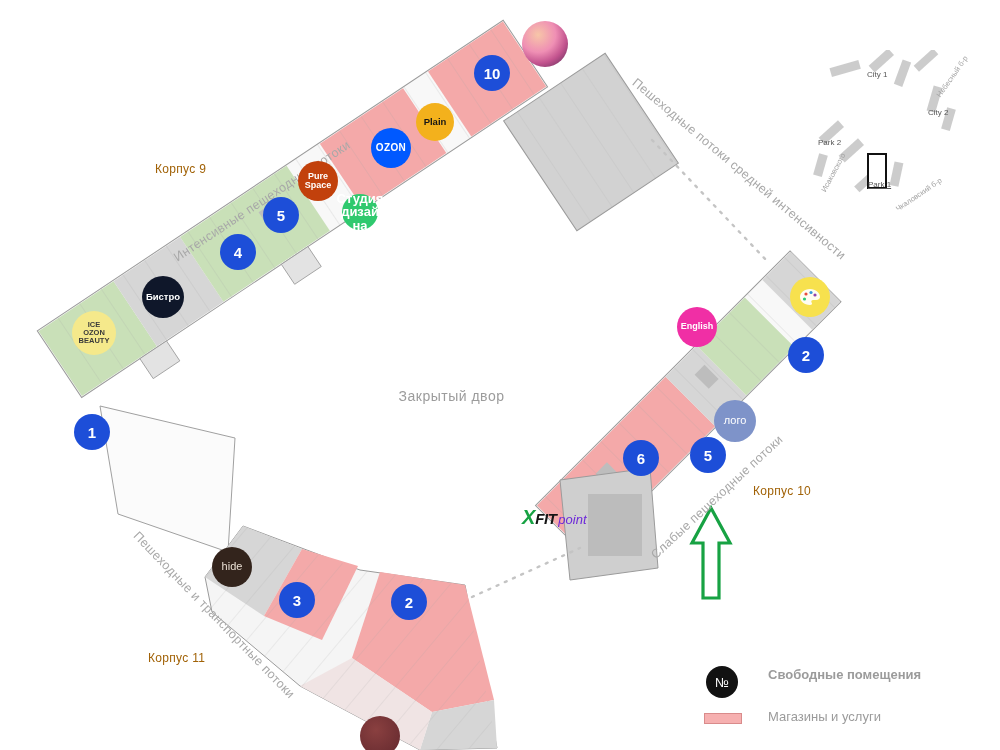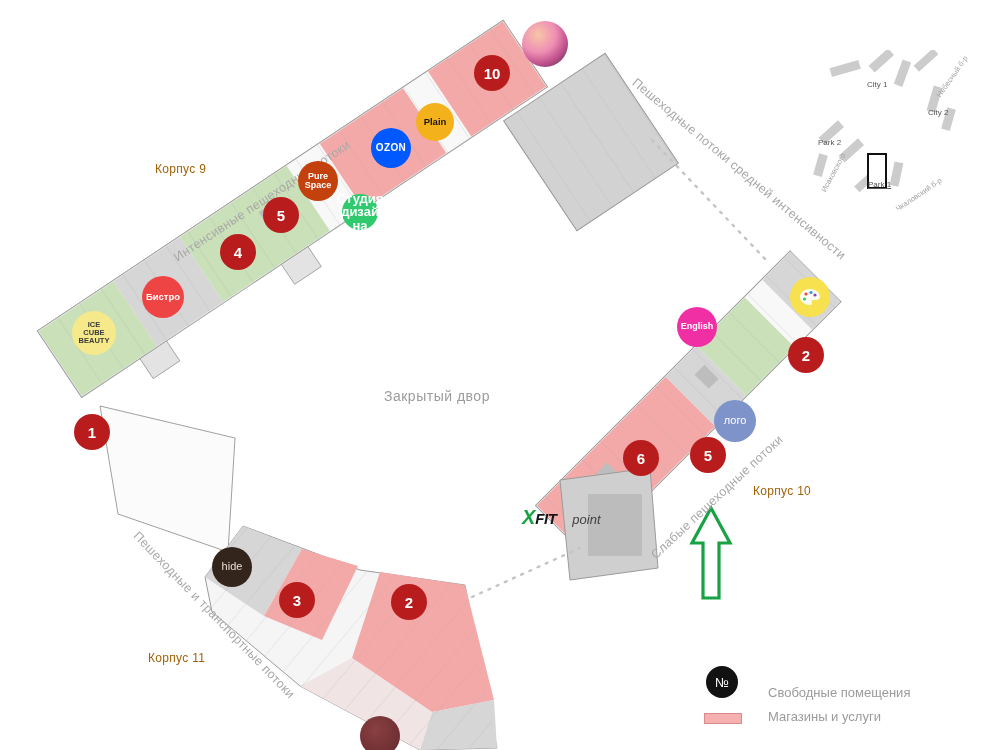--- a/index.html
+++ b/index.html
@@ -2,50 +2,50 @@
 <html><head>
 <meta charset="utf-8">
 <style>
   html,body{margin:0;padding:0;background:#fff;}
   .stage{position:relative;width:1000px;height:750px;overflow:hidden;background:#fff;
          font-family:"Liberation Sans",sans-serif;}
   svg.base{position:absolute;left:0;top:0;}
 
   
   .bldg-label{position:absolute;font-size:12px;font-weight:400;color:#a16207;letter-spacing:.3px;}
-  .courtyard{position:absolute;font-size:14px;font-weight:500;color:#9c9c9c;letter-spacing:.5px;text-align:left;}
+  .courtyard{position:absolute;font-size:14px;font-weight:500;color:#9c9c9c;letter-spacing:.5px;text-align:center;}
   .flow{position:absolute;font-size:12.5px;color:#a8a8a8;letter-spacing:.4px;text-align:center;white-space:nowrap;}
 
   
-  .marker{position:absolute;width:36px;height:36px;border-radius:50%;background:#b91c1c;color:#fff;
+  .marker{position:absolute;width:36px;height:36px;border-radius:50%;background:#1d4ed8;color:#fff;
           display:flex;align-items:center;justify-content:center;font-size:15px;font-weight:bold;z-index:6;}
 
   
   .badge{position:absolute;border-radius:50%;display:flex;align-items:center;justify-content:center;
          text-align:center;white-space:pre-line;z-index:6;line-height:1.05;font-weight:bold;box-sizing:border-box;}
   .b-plain{left:416px;top:103px;width:38px;height:38px;background:#f3b11c;color:#161616;font-size:9.5px;}
   .b-ozon{left:371px;top:128px;width:40px;height:40px;background:#0059ff;color:#fff;font-size:10px;letter-spacing:.4px;}
   .b-design{left:342px;top:158px;width:36px;height:36px;background:#2fc96e;color:#fff;font-size:13px;margin-top:36px;}
   .b-pure{left:298px;top:161px;width:40px;height:40px;background:#c2410c;color:#fff;font-size:9px;}
-  .b-bistro{left:142px;top:276px;width:42px;height:42px;background:#ef4444;color:#fff;font-size:9.5px;}
+  .b-bistro{left:142px;top:276px;width:42px;height:42px;background:#0f172a;color:#fff;font-size:9.5px;}
   .b-ice{left:72px;top:311px;width:44px;height:44px;background:#f5e98b;color:#3a3a3a;font-size:7.5px;}
   .b-english{left:677px;top:307px;width:40px;height:40px;background:#f02fa5;color:#fff;font-size:9px;}
   .b-art{left:790px;top:277px;width:40px;height:40px;background:#f7e14e;}
   .b-logo{left:714px;top:400px;width:42px;height:42px;background:#7e93c9;color:#fff;font-size:11px;font-weight:500;}
   .b-hide{left:212px;top:547px;width:40px;height:40px;background:#33241c;color:#e8ded2;font-size:11px;font-weight:500;}
   .b-grad{left:522px;top:21px;width:46px;height:46px;
           background:radial-gradient(circle at 35% 30%,#f7c6a8,#ef8fb4 40%,#c2538e 65%,#6e3360 90%);}
   .b-darkred{left:360px;top:716px;width:40px;height:40px;
           background:radial-gradient(circle at 40% 35%,#8a4040,#6e2f33 70%);}
 
   
   .xfit{position:absolute;left:522px;top:506px;z-index:6;white-space:nowrap;}
   .xfit .x{font-size:20px;font-weight:bold;font-style:italic;color:#17a243;}
   .xfit .fit{font-size:15px;font-weight:bold;font-style:italic;color:#151515;letter-spacing:-.5px;}
-  .xfit .point{font-size:13px;font-style:italic;color:#404040;margin-left:16px;}
+  .xfit .point{font-size:13px;font-style:italic;color:#6d28d9;margin-left:2px;}
 
   
   .minimap{position:absolute;left:810px;top:50px;width:170px;height:165px;}
   .mm-label{position:absolute;font-size:8px;color:#555;white-space:nowrap;}
   .mm-street{position:absolute;font-size:7.5px;color:#a3a3a3;white-space:nowrap;}
 
   
   .legend{position:absolute;left:698px;top:664px;width:290px;}
   .legend-row{position:relative;height:26px;}
   .legend-num{position:absolute;left:8px;top:2px;width:32px;height:32px;border-radius:50%;background:#121212;
@@ -144,21 +144,21 @@
 
   <div class="badge b-plain">Plain</div>
   <div class="badge b-ozon">OZON</div>
   <div class="badge b-design">Студия
 дизай
 на</div>
   <div class="badge b-pure">Pure
 Space</div>
   <div class="badge b-bistro">Бистро</div>
   <div class="badge b-ice">ICE
-CUBE
+OZON
 BEAUTY</div>
   <div class="badge b-english">English</div>
   <div class="badge b-art">
     <svg width="24" height="20" viewBox="0 0 24 20">
       <path d="M12 2 C6 2 2 6 2 10 c0 4 4 8 10 8 c2 0 2.5-1.4 1.6-2.6 c-.8-1.1 0-2.4 1.6-2.4 H18 c2.8 0 4-1.6 4-3 C22 6 17.8 2 12 2 Z" fill="#fff" opacity="0.92"></path>
       <circle cx="8" cy="7" r="1.6" fill="#e74c3c"></circle>
       <circle cx="13" cy="5.5" r="1.6" fill="#3498db"></circle>
       <circle cx="6.5" cy="12" r="1.6" fill="#2ecc71"></circle>
       <circle cx="17" cy="8" r="1.6" fill="#8e44ad"></circle>
     </svg>
@@ -182,33 +182,33 @@
         <rect x="120" y="36" width="9" height="26" transform="rotate(16 124 49)"></rect>
         <rect x="134" y="58" width="9" height="22" transform="rotate(16 138 69)"></rect>
         <rect x="8" y="78" width="26" height="9" transform="rotate(-42 21 82)"></rect>
         <rect x="28" y="96" width="26" height="9" transform="rotate(-42 41 100)"></rect>
         <rect x="6" y="104" width="9" height="22" transform="rotate(16 10 115)"></rect>
         <rect x="82" y="112" width="9" height="24" transform="rotate(12 86 124)"></rect>
         <rect x="44" y="128" width="22" height="8" transform="rotate(-42 55 132)"></rect>
       </g>
       <path d="M58 104 h18 v34 h-18 z" fill="#fff" stroke="#111" stroke-width="2"></path>
     </svg>
-    <div class="mm-label" style="left:57px;top:20px;margin-top:10px;">City 1</div>
+    <div class="mm-label" style="left:57px;top:20px;">City 1</div>
     <div class="mm-label" style="left:118px;top:58px;">City 2</div>
     <div class="mm-label" style="left:8px;top:88px;">Park 2</div>
     <div class="mm-label" style="left:58px;top:130px;text-decoration:underline;">Park 1</div>
     <div class="mm-street" style="left:118px;top:22px;transform:rotate(-55deg);">Небесный б-р</div>
     <div class="mm-street" style="left:2px;top:118px;transform:rotate(-62deg);">Исаковского</div>
     <div class="mm-street" style="left:82px;top:140px;transform:rotate(-34deg);">Чкаловский б-р</div>
   </div>
 
   <div class="legend">
     <div class="legend-row" style="height:40px;">
       <div class="legend-num">№</div>
-      <div class="legend-text" style="top:21px;">Свободные помещения</div>
+      <div class="legend-text" style="top:3px;font-weight:bold;">Свободные помещения</div>
     </div>
     <div class="legend-row">
       <div class="swatch sw-pink" style="top:9px;"></div>
       <div class="legend-text" style="top:5px;">Магазины и услуги</div>
     </div>
   </div>
 
 </div>
 
 </body></html>

